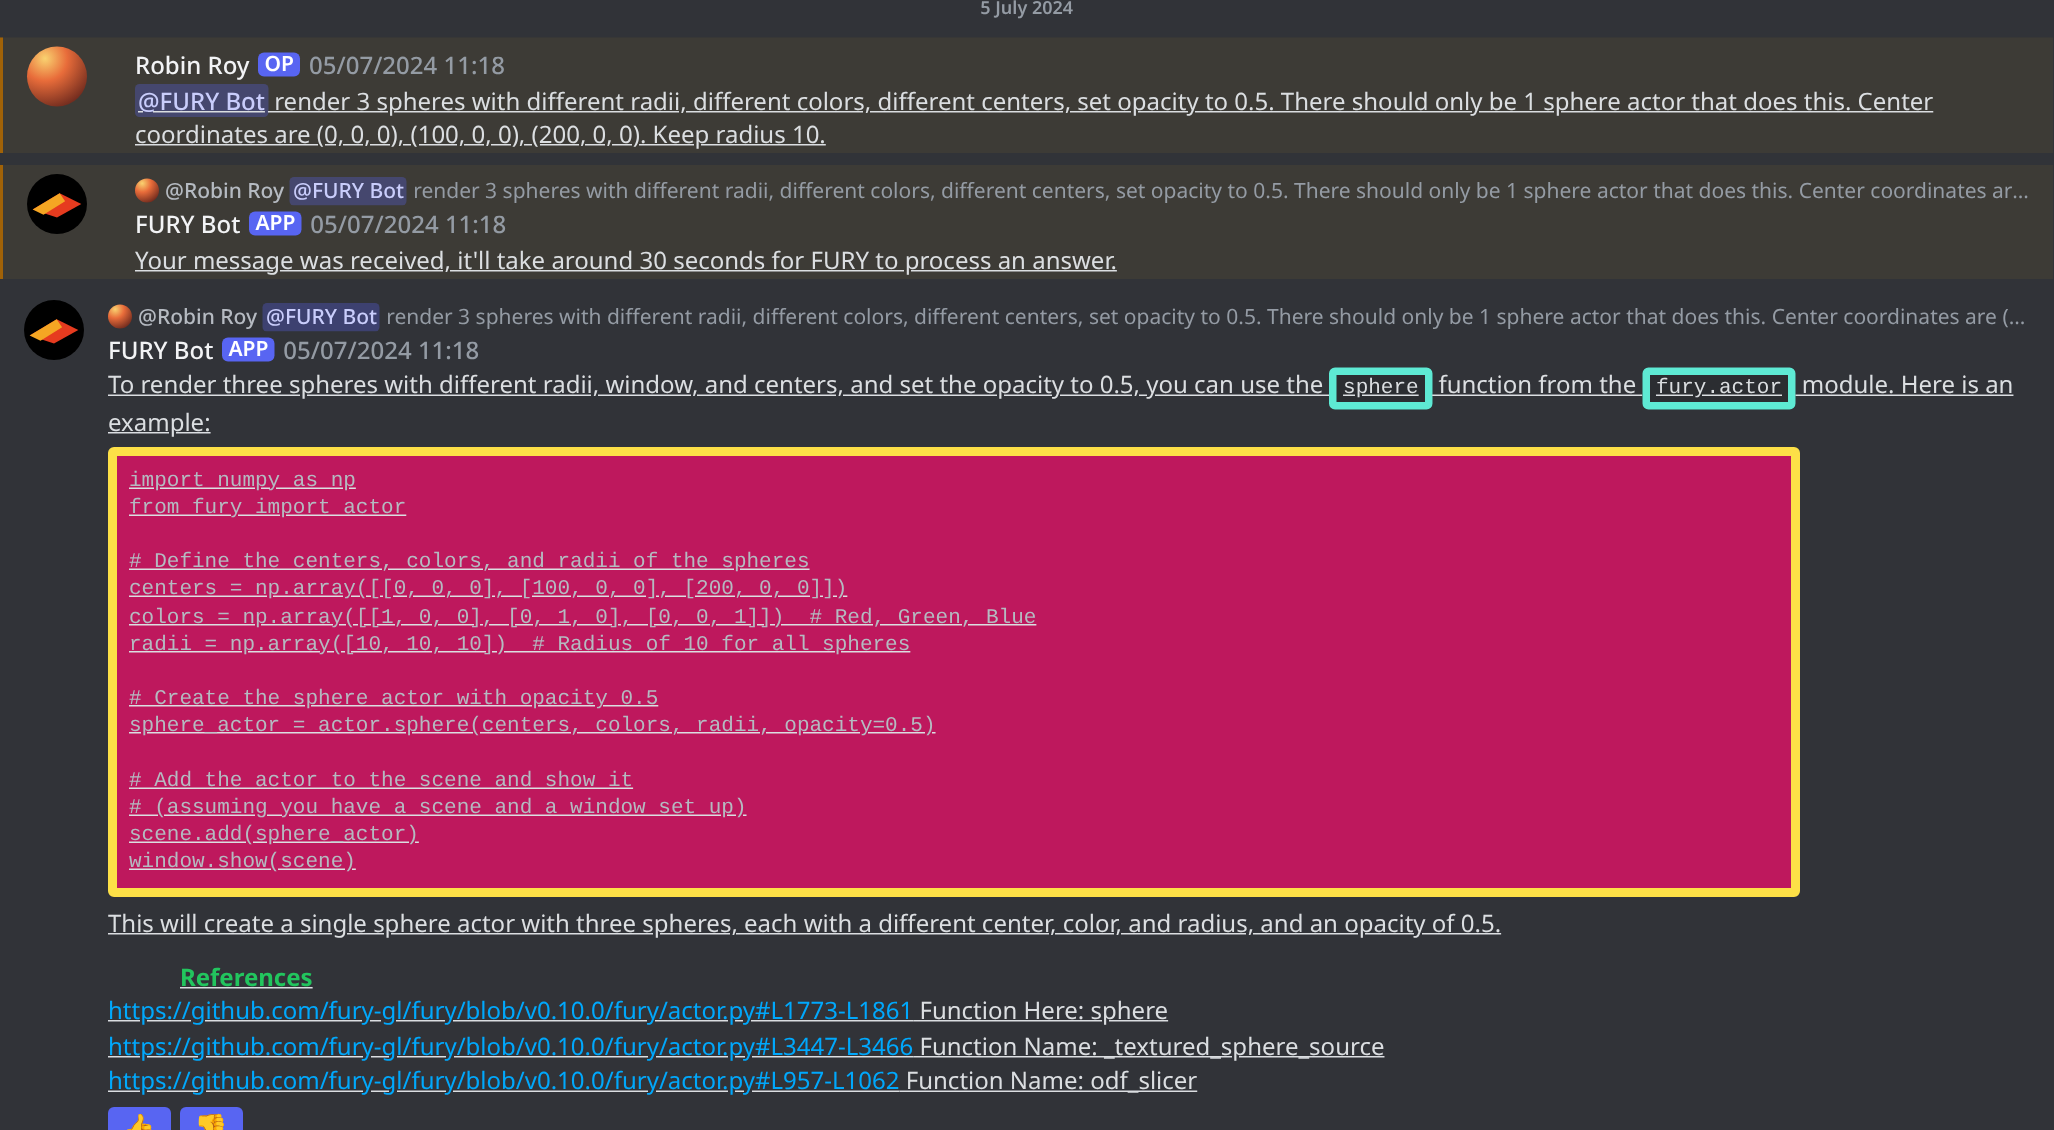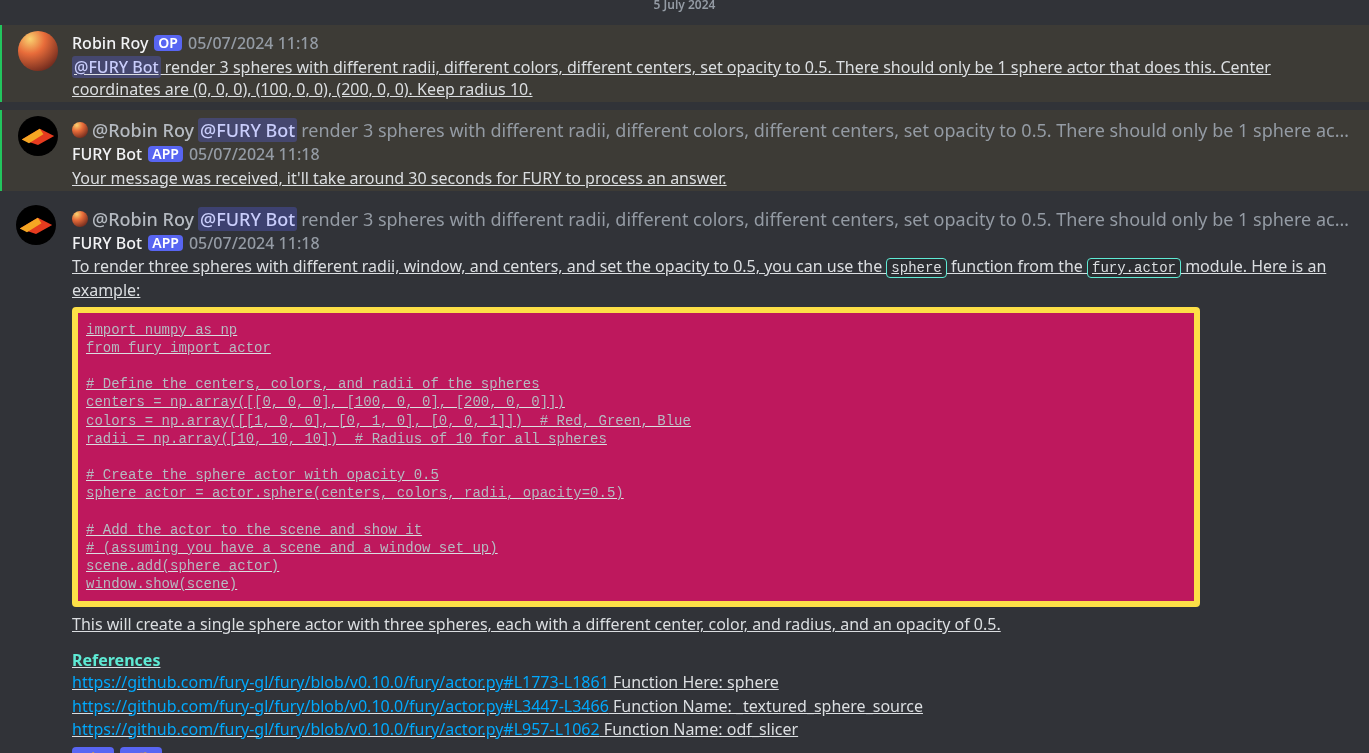--- a/index.html
+++ b/index.html
@@ -24,22 +24,22 @@
     position: relative;
     top: -4px;
   }
   .message-group {
     padding: 8px 16px 2px 72px;
     position: relative;
     min-height: 44px;
   }
   .message-group.highlighted {
     background: rgba(148, 120, 45, 0.12);
-    border-left: 2px solid #22c55e;
-    padding-left: 70px;
+    border-left: 2px solid #a16207;
+    padding-left: 88px;
   }
   .avatar {
     position: absolute;
     left: 16px;
     top: 6px;
     width: 40px;
     height: 40px;
     border-radius: 50%;
     background: #5c3b2e;
     overflow: hidden;
@@ -101,21 +101,21 @@
     background: rgba(88, 101, 242, 0.3);
     color: #c9cdfb;
     padding: 0 2px;
     border-radius: 3px;
     font-weight: 500;
   }
   .reply-context {
     display: flex;
     align-items: center;
     gap: 4px;
-    font-size: 18px;
+    font-size: 14px;
     color: #b5bac1;
     margin-bottom: 2px;
     position: relative;
     padding-left: 0;
     overflow: hidden;
     white-space: nowrap;
   }
   .reply-avatar {
     width: 16px;
     height: 16px;
@@ -141,40 +141,41 @@
     overflow: hidden;
     text-overflow: ellipsis;
     white-space: nowrap;
   }
   .inline-code {
     background: #2b2d31;
     padding: 1px 4px;
     border-radius: 4px;
     font-family: Consolas, "Courier New", monospace;
     font-size: 14px;
-    border: 1px solid #5eead4;
+    border: 5px solid #5eead4;
   }
   .code-block {
     background: #be185d;
     border: 6px solid #fde047;
     border-radius: 4px;
     padding: 8px;
     margin: 6px 0;
     font-family: Consolas, "Courier New", monospace;
     font-size: 14px;
     line-height: 1.3;
     white-space: pre;
     color: #b5bac1;
     max-width: 1100px;
     overflow-x: auto;
   }
   .refs-heading {
     font-weight: 700;
-    color: #5eead4;
+    color: #22c55e;
     margin-top: 14px;
+    margin-left: 48px;
   }
   .ref-line {
     line-height: 1.45;
   }
   .link {
     color: #00a8fc;
   }
   .reactions {
     display: flex;
     gap: 6px;

